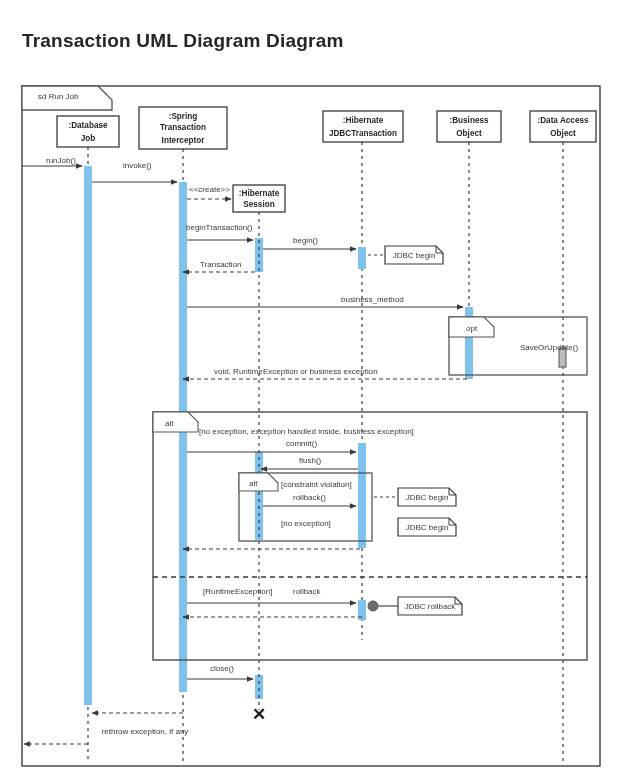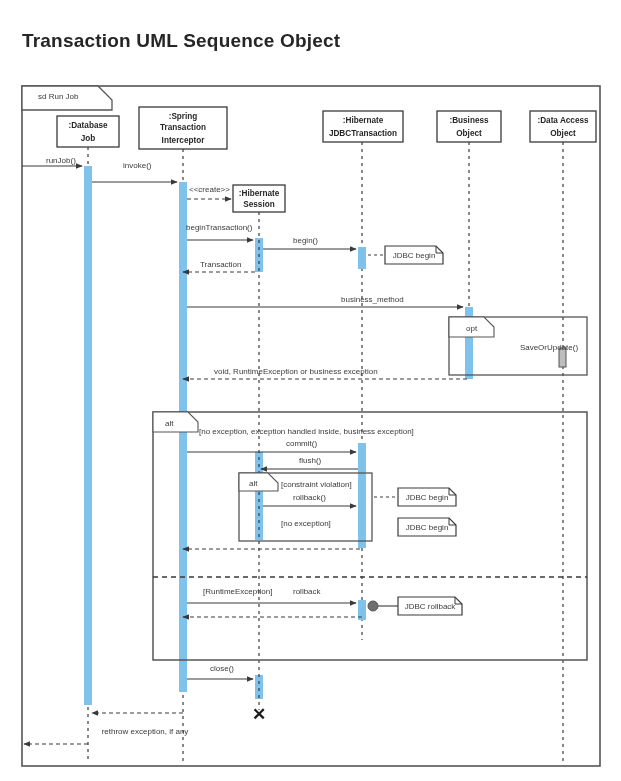--- a/index.html
+++ b/index.html
@@ -15,21 +15,21 @@
   .lbl-frag{font-family:"Liberation Sans",sans-serif;font-size:8px;fill:#3a3a3a;}
   .lbl-note{font-family:"Liberation Sans",sans-serif;font-size:8px;fill:#3a3a3a;}
   .lbl-sd{font-family:"Liberation Sans",sans-serif;font-size:8px;fill:#3a3a3a;}
   .xmark{font-family:"Liberation Sans",sans-serif;font-size:17px;font-weight:bold;fill:#1d1d1d;}
 </style>
 </head>
 <body>
 
 <div id="diagram-wrap">
 
-  <div id="page-title">Transaction UML Sequence Object</div>
+  <div id="page-title">Transaction UML Diagram Diagram</div>
 
   <svg width="621" height="781" viewBox="0 0 621 781">
     <defs>
       <marker id="arrowSolid" viewBox="0 0 10 10" refX="9" refY="5" markerWidth="6" markerHeight="6" orient="auto-start-reverse">
         <path d="M 0 1 L 10 5 L 0 9 z" fill="#3a3a3a"></path>
       </marker>
       <marker id="arrowOpen" viewBox="0 0 10 10" refX="9" refY="5" markerWidth="6" markerHeight="6" orient="auto-start-reverse">
         <path d="M 0 1 L 10 5 L 0 9 z" fill="#3a3a3a"></path>
       </marker>
     </defs>

